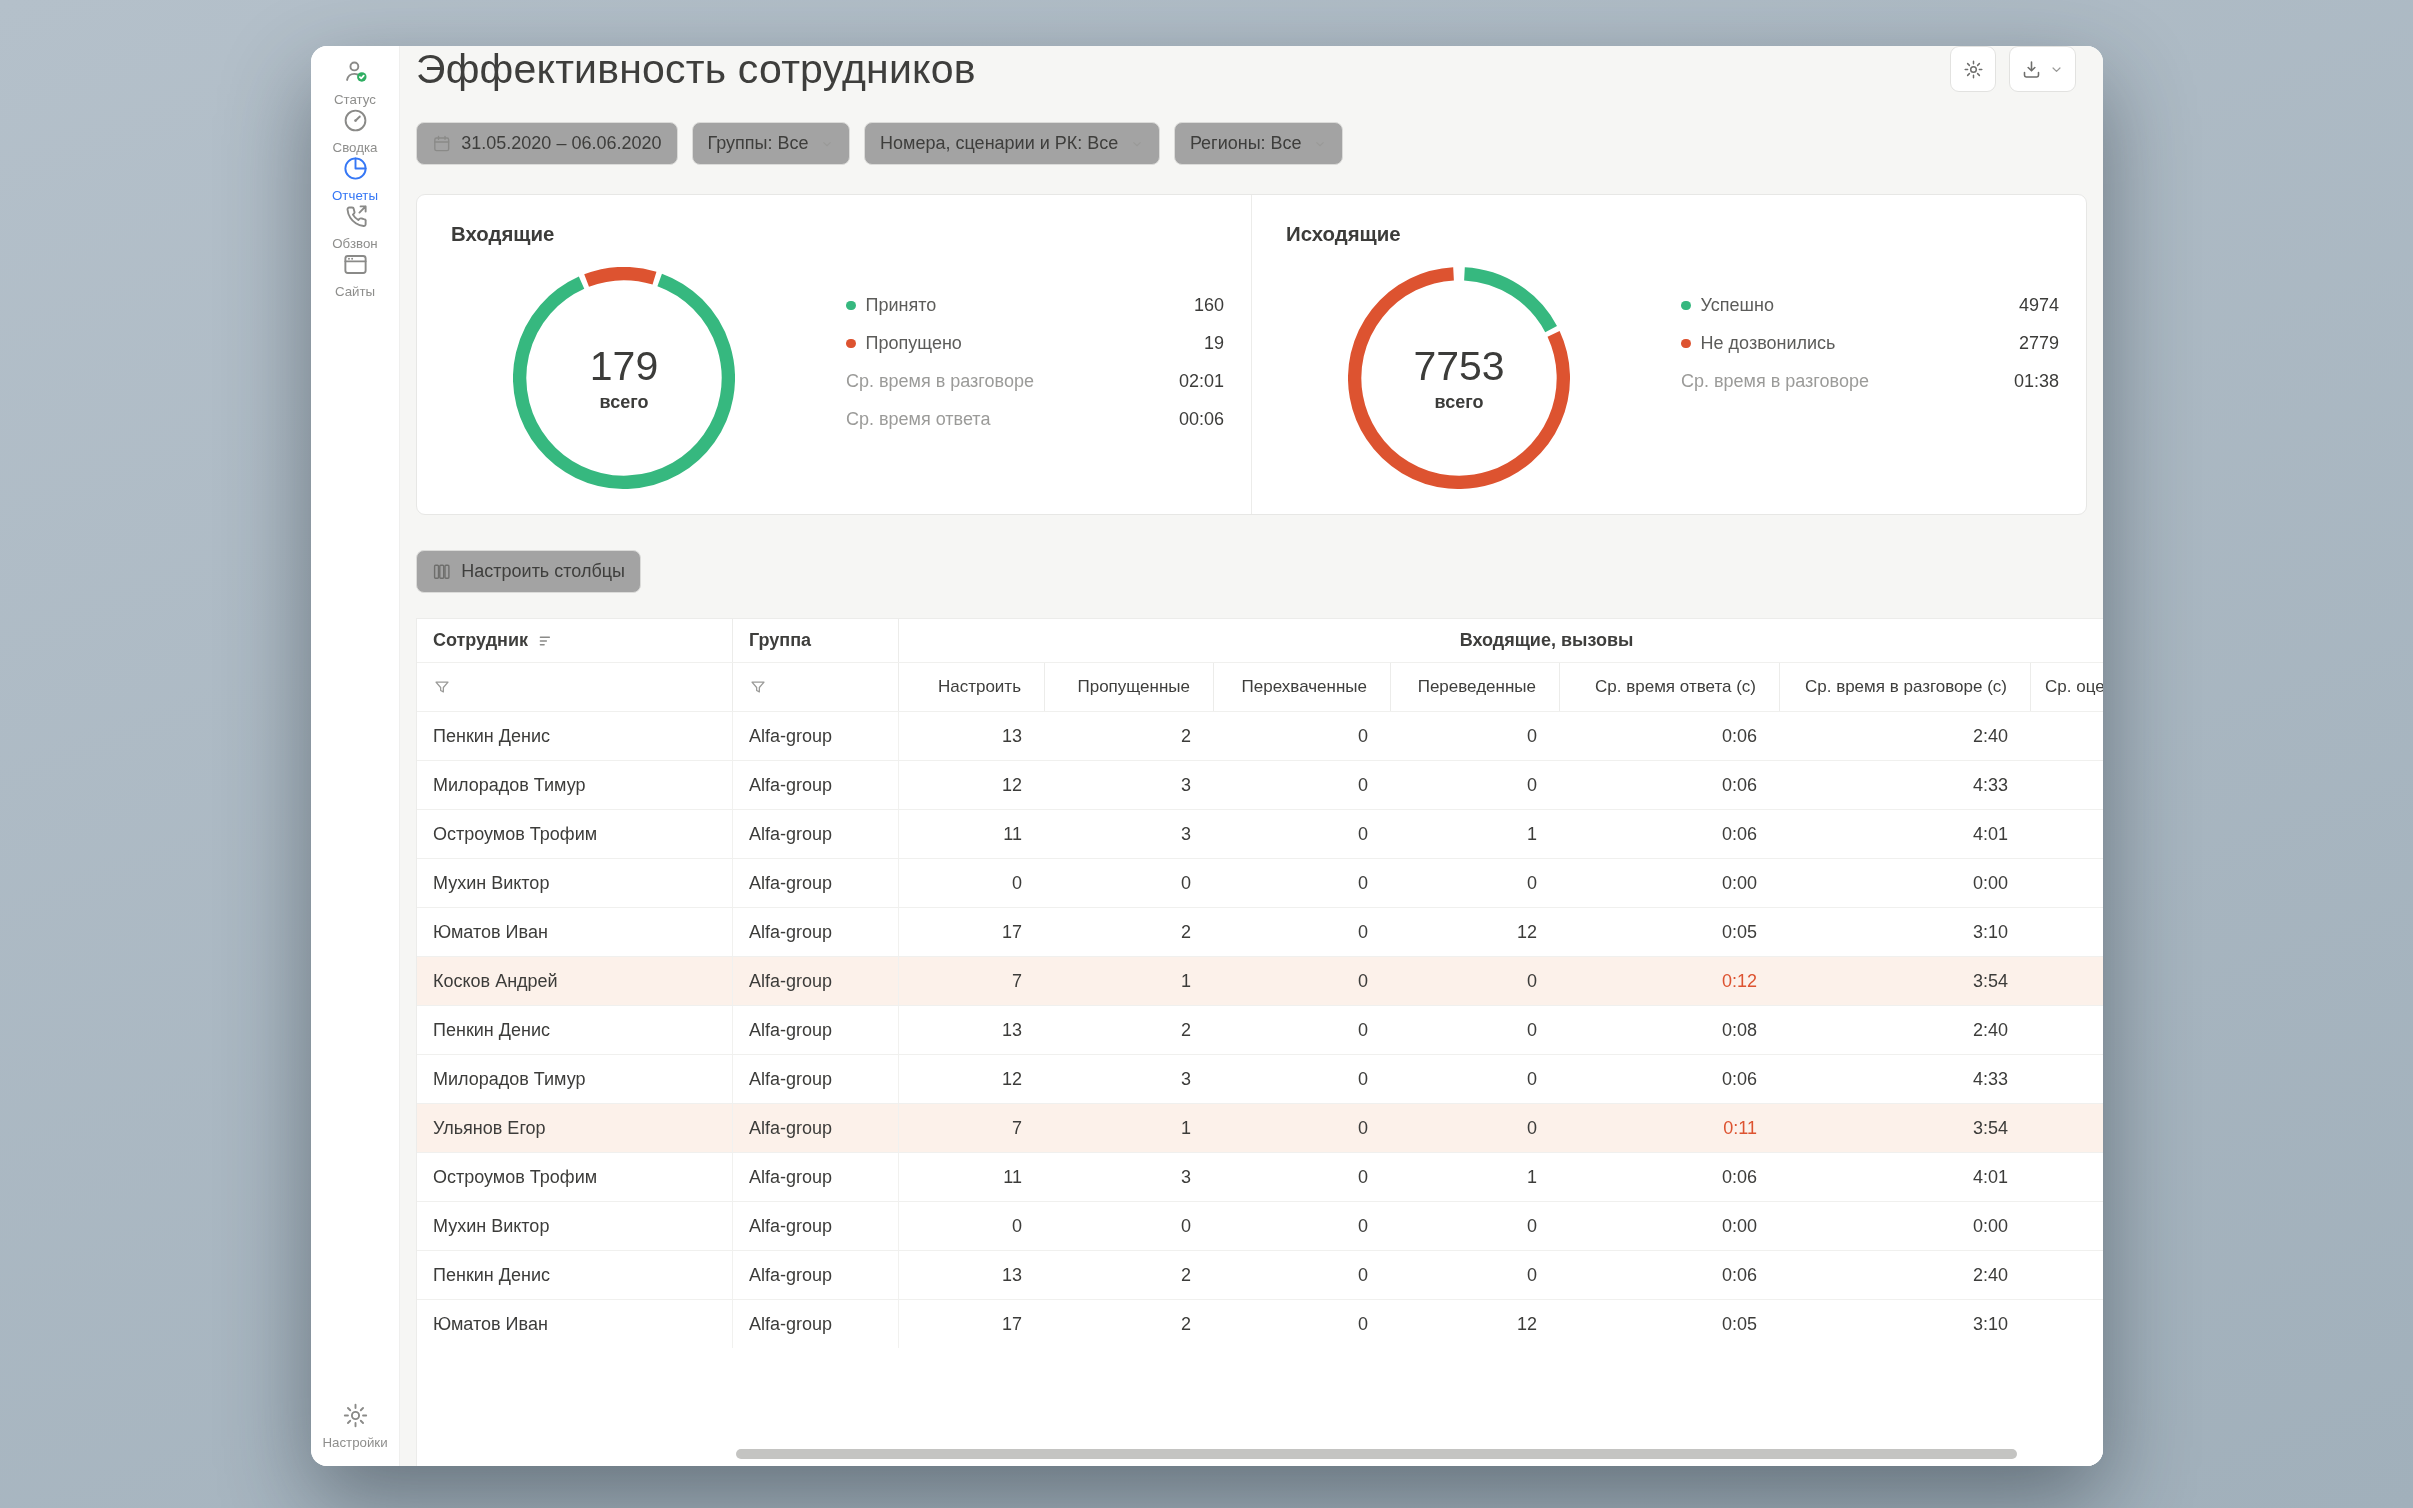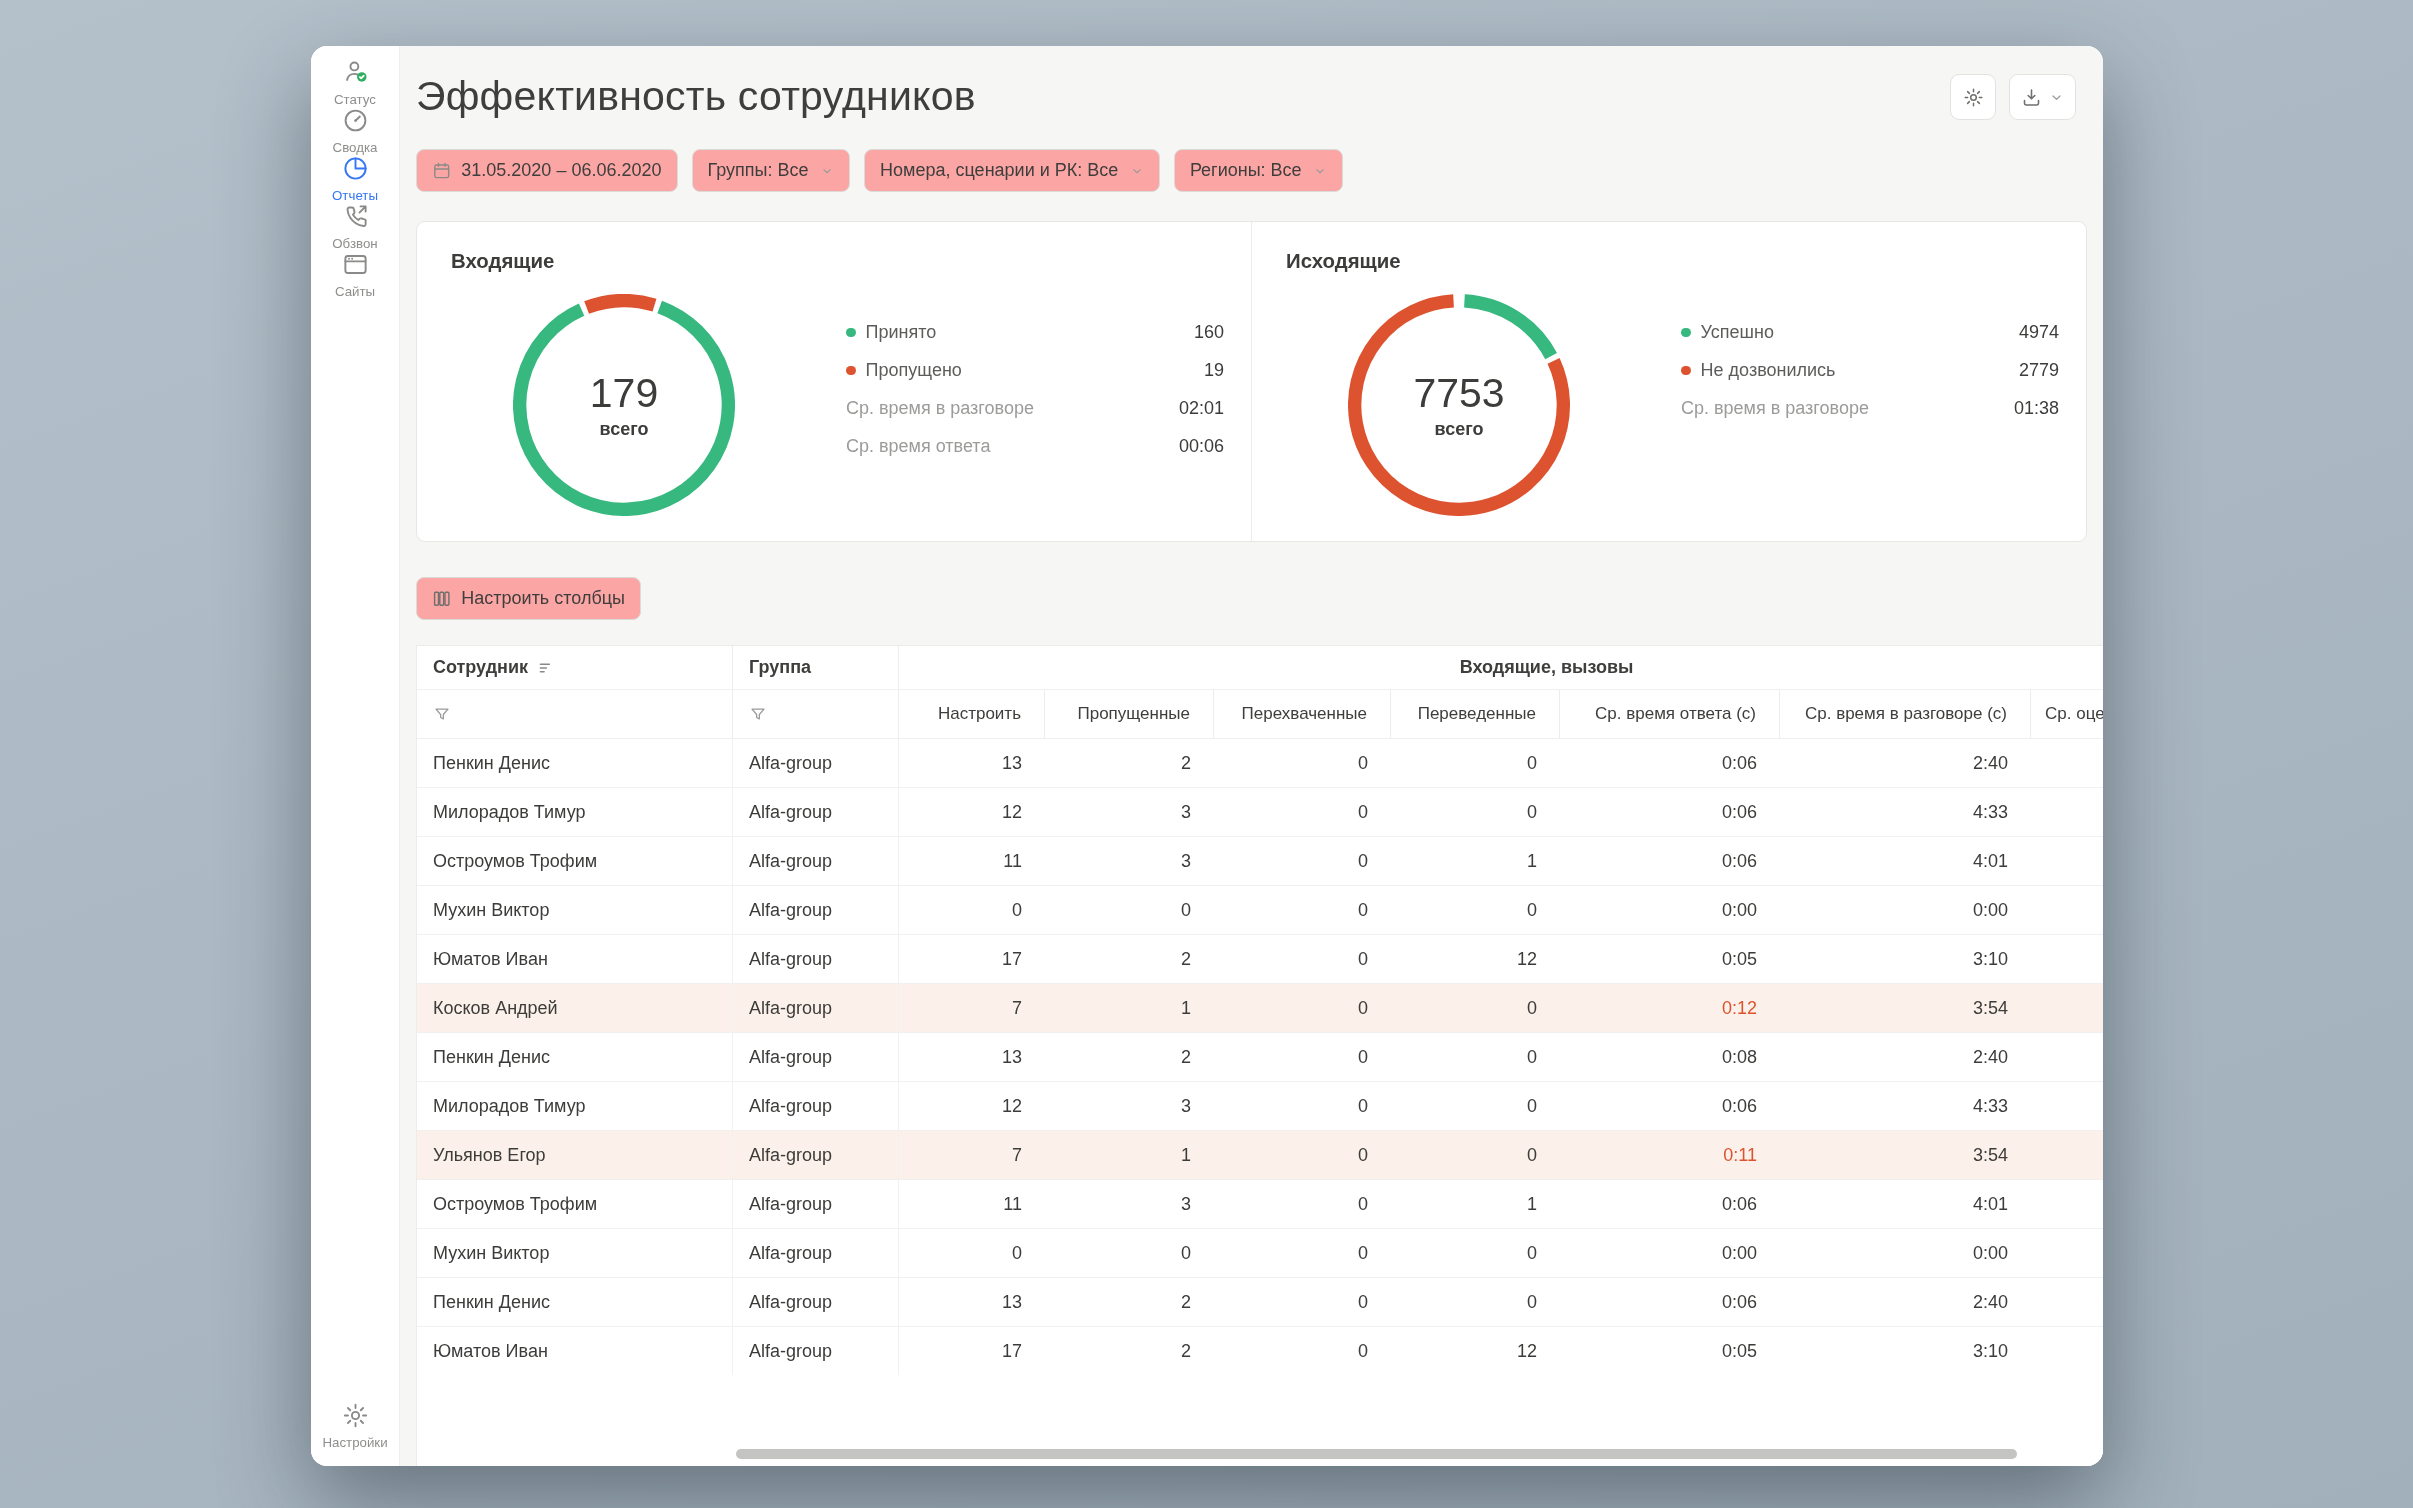--- a/index.html
+++ b/index.html
@@ -20,35 +20,35 @@
   .side-item{display:flex;flex-direction:column;align-items:center;gap:6.2px;cursor:pointer;color:#8e8e8c;width:100%}
   .side-item .icn{width:27px;height:27px;color:#8a8a88}
   .side-item.active,.side-item.active .icn{color:var(--blue,#3577f5)}
   .side-label{font-size:13.3px}
   .side-item.bottom{margin-top:auto}
   .icn{display:inline-block}
   .icn svg{width:100%;height:100%;display:block}
 
   .main{flex:1;min-width:0;background:#f6f6f4;padding-left:16px;display:flex;flex-direction:column;position:relative;overflow:hidden}
 
-  .page-header{margin-top:27px;padding-right:27px;display:flex;align-items:flex-end;justify-content:space-between}
+  .page-header{padding-right:27px;display:flex;align-items:flex-start;justify-content:space-between}
   h1{font-size:41px;font-weight:400;color:#3e3e3c;letter-spacing:0.2px}
   .header-actions{display:flex;gap:12.4px}
   .icon-btn{height:46px;min-width:46px;background:#fff;border:0.9px solid #e2e2e0;border-radius:9px;display:flex;align-items:center;justify-content:center;gap:6.2px;color:#6e6e6c;cursor:pointer}
   .icon-btn .icn{width:21px;height:21px}
   .icon-btn.split{padding:0 11.5px}
   .icon-btn .icn.chev{width:15px;height:15px;color:#9a9a98}
 
   .filters{margin-top:29px;display:flex;align-items:center;gap:14px;padding-right:25px}
   #dropdowns{display:contents}
   .segmented{display:flex;align-items:stretch;background:#f0f0ee;border:0.9px solid #dbdbd9;border-radius:8px;height:43px}
   .seg{padding:0 19.5px;font-size:18px;color:#3e3e3c;background:transparent;border:none;border-right:0.9px solid #dbdbd9;cursor:pointer;font-family:inherit;white-space:nowrap}
   .seg:last-child{border-right:none}
   .seg.selected{background:#fff;border:0.9px solid #cdcdcb;border-radius:7px;margin:-0.9px;position:relative;z-index:1;height:43px}
-  .control{height:43px;background:#fca5a5;border:0.9px solid #dbdbd9;border-radius:8px;display:inline-flex;align-items:center;gap:9.8px;padding:0 15px;font-size:18px;color:#3e3e3c;cursor:pointer;font-family:inherit;white-space:nowrap}
+  .control{height:43px;background:#a3a3a3;border:0.9px solid #dbdbd9;border-radius:8px;display:inline-flex;align-items:center;gap:9.8px;padding:0 15px;font-size:18px;color:#3e3e3c;cursor:pointer;font-family:inherit;white-space:nowrap}
   .control .icn{width:19.5px;height:19.5px;color:#8a8a88}
   .control .icn.chev{width:14px;height:14px;color:#9a9a98;margin-left:1.8px}
 
   .cards{margin-top:29px;margin-right:16px;background:#fff;border:0.9px solid #e7e7e5;border-radius:9px;display:flex;flex:0 0 321px;height:321px}
   .card-half{flex:1;padding:28px 27px 0 34px;min-width:0}
   .card-half.right{border-left:0.9px solid #ececea}
   .card-title{font-size:20.4px;font-weight:700;color:#3c3c3a}
   .card-content{display:flex;align-items:flex-start;margin-top:21px}
   .donut{position:relative;width:222px;height:222px;margin-left:62px;flex:0 0 222px}
   .donut svg{width:222px;height:222px;display:block}

